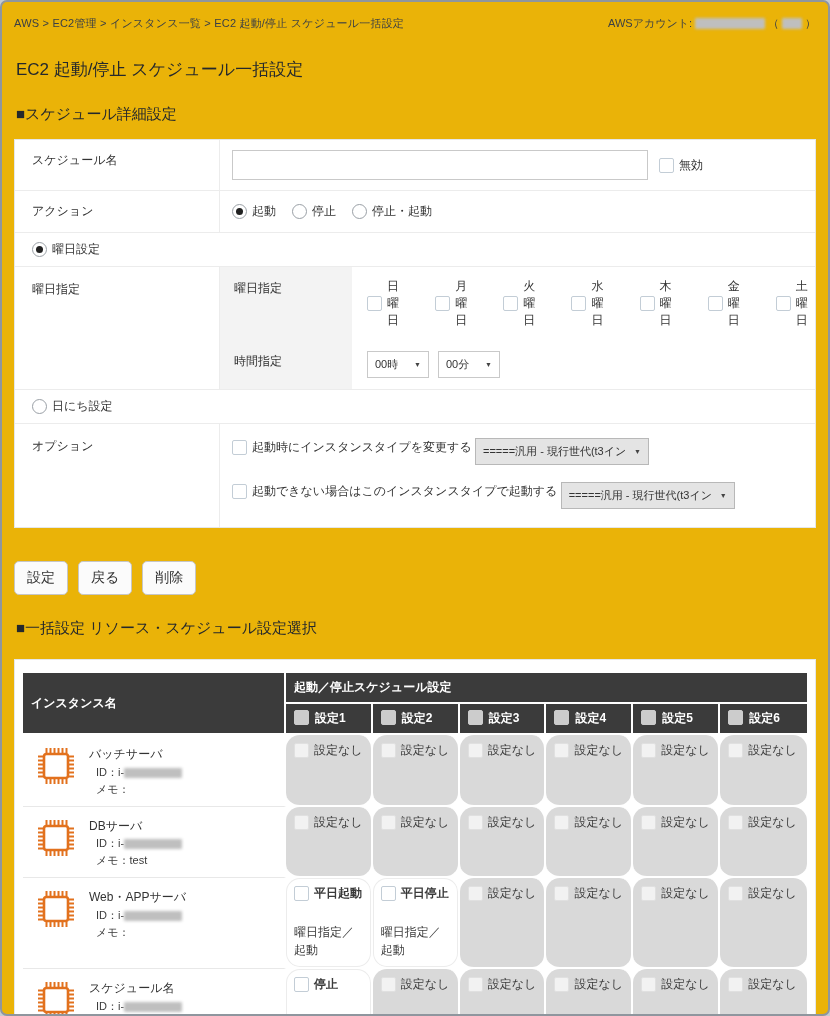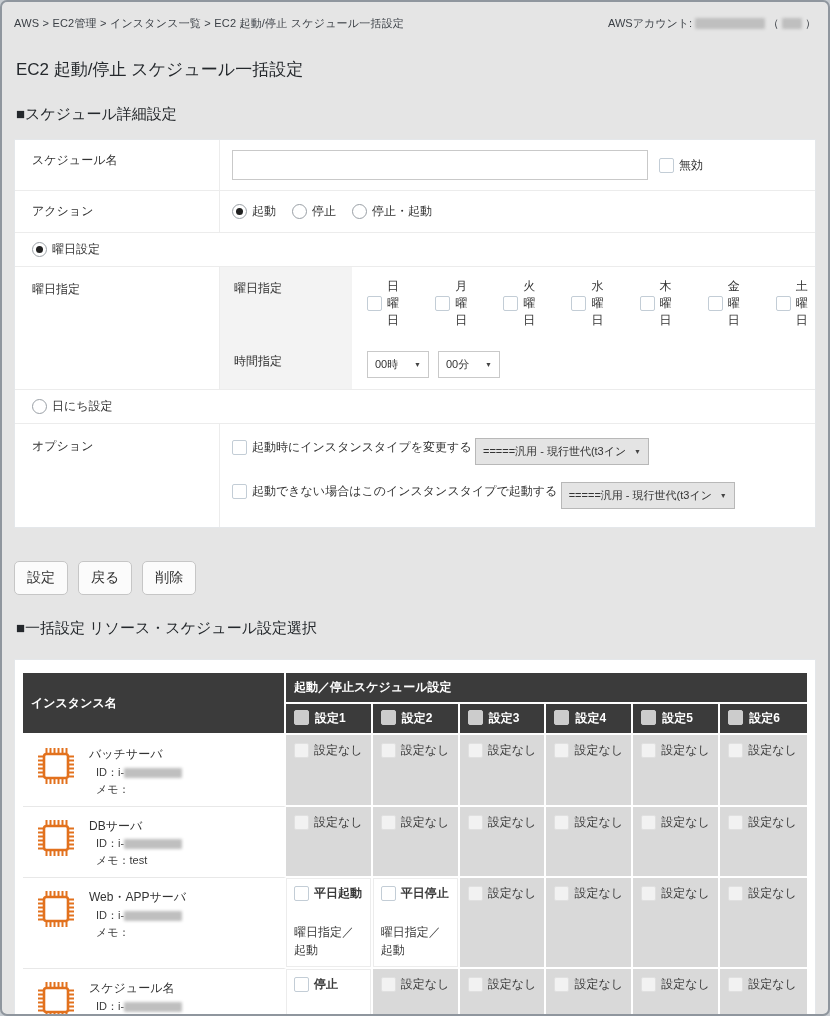--- a/index.html
+++ b/index.html
@@ -1,20 +1,20 @@
 <!DOCTYPE html>
 <html><head>
 <meta charset="utf-8">
 <style>
   * { margin:0; padding:0; box-sizing:border-box; }
   html,body { background:#c7ccd1; }
   body { font-family:"Liberation Sans","DejaVu Sans",sans-serif; }
   .page {
     width:830px; height:1016px; margin:0 auto; position:relative;
-    background:#e5e5e5; border:2px solid #8f969e; border-radius:7px;
+    background:#eab308; border:2px solid #8f969e; border-radius:7px;
     padding:0 12px; overflow:hidden; color:#333;
   }
   
   .topbar { display:flex; justify-content:space-between; align-items:center; padding-top:14px; font-size:11px; color:#3a3f45; }
   .crumb { letter-spacing:0.2px; }
   .account { display:flex; align-items:center; gap:3px; }
   .redact { display:inline-block; background:#bfbfbf; border-radius:1px; filter:blur(1.6px); vertical-align:middle; }
   .redact.acct-id { width:70px; height:11px; }
   .redact.acct-name { width:20px; height:11px; }
   .redact.inst-id { width:58px; height:10px; }
@@ -65,21 +65,21 @@
 
   
   .table-panel { margin-top:21px; padding:13px 8px 0 8px; border:1px solid #e4e7ea; background:#fff; }
   .region { font-size:13px; font-weight:bold; margin:2px 0 12px 0; color:#222; }
 
   table.sched { width:100%; border-collapse:separate; border-spacing:0; font-size:12px; table-layout:fixed; }
   th.hdr { background:#3b3b3b; color:#fff; font-weight:bold; text-align:left; padding:6px 8px; border-right:2px solid #fff; border-bottom:2px solid #fff; font-size:12px; }
   th.hdr:last-child { border-right:none; }
   th.inst-hdr { width:263px; vertical-align:middle; }
   th.set-hdr .cb { vertical-align:-3px; margin-right:6px; }
-  td.sched-cell { background:#d9d9d9; border-right:2px solid #fff; border-bottom:2px solid #fff; padding:8px 8px; vertical-align:top; color:#3a3a3a; }
+  td.sched-cell { background:#d9d9d9; border-right:2px solid #fff; border-bottom:2px solid #fff; padding:8px 8px; vertical-align:top; color:#3a3a3a;border-radius:14px; }
   td.sched-cell:last-child { border-right:none; }
   td.sched-cell.set { background:#fff; box-shadow:inset 0 0 0 1px #ececec; }
   td.inst-cell { background:#fff; border-right:2px solid #fff; border-bottom:1px solid #e8e8e8; padding:8px 6px 8px 12px; vertical-align:top; }
   .cell-line { display:flex; align-items:flex-start; gap:5px; line-height:1.3; }
   .cell-sub { margin-top:21px; line-height:1.5; }
   .cell-label.b { font-weight:bold; }
 
   .inst { display:flex; align-items:flex-start; gap:12px; padding-top:2px; }
   .inst-text { font-size:12px; line-height:1.55; }
   .inst-detail { font-size:11px; color:#3a3a3a; padding-left:7px; }

